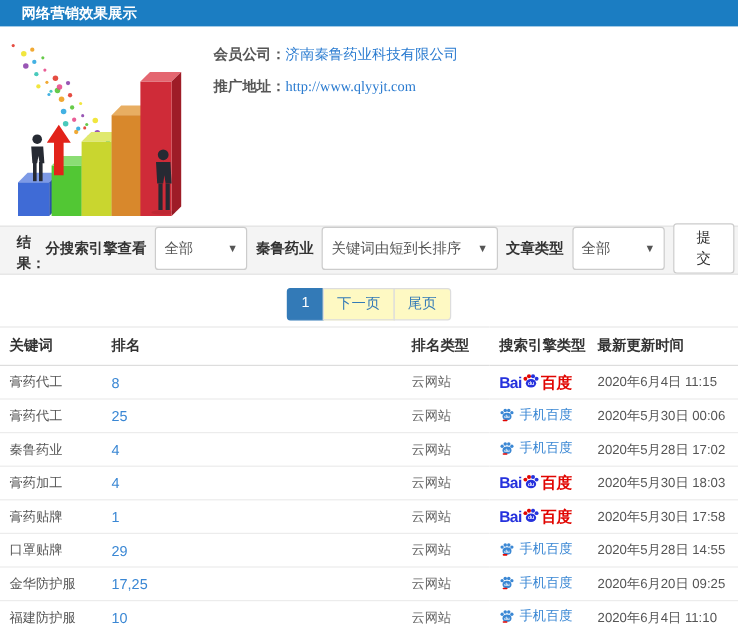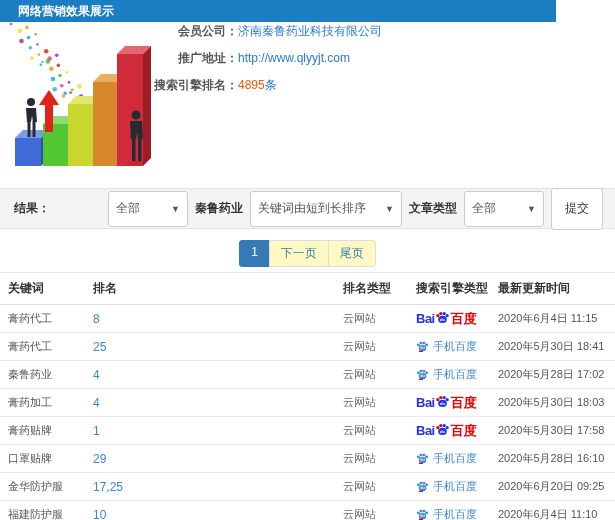--- a/index.html
+++ b/index.html
@@ -1,38 +1,38 @@
 <!DOCTYPE html>
 <html><head>
 <meta charset="utf-8">
 <style>
   * { margin:0; padding:0; box-sizing:border-box; }
   html,body { background:#fff; }
   body { font-family:"Liberation Sans","DejaVu Sans",sans-serif; }
   .page { position:relative; width:615px; height:520px; overflow:hidden; background:#fff; }
 
   
-  .titlebar { position:absolute; top:0; left:0; width:556px; height:22px; background:#1b7dc2; color:#fff;
+  .titlebar { position:absolute; top:0; left:0; width:615px; height:22px; background:#1b7dc2; color:#fff;
               font-size:12px; font-weight:bold; line-height:22px; padding-left:18px; }
 
   
-  .info-section { position:absolute; top:18px; left:0; width:546px; height:156px; }
+  .info-section { position:absolute; top:32px; left:0; width:546px; height:156px;font-family:Liberation Serif, serif; }
   .illustration { position:absolute; left:5px; top:2px; width:152px; height:150px; }
   .info-rows { position:absolute; left:0; top:6px; width:615px; }
   .info-row { display:flex; align-items:center; height:14px; margin-bottom:13px; font-size:12px; }
   .info-label { width:238px; text-align:right; font-weight:bold; color:#555; }
   .info-value { color:#555; }
   .info-value.link { color:#2a7bd0; }
   .hl-num { color:#ff5500; }
   .hl-unit { color:#2a7bd0; }
 
   
   .filter-panel { position:absolute; top:188px; left:0; width:615px; height:41px; background:#f4f4f4;
                   border-top:1px solid #e3e3e3; border-bottom:1px solid #e3e3e3;
-                  display:flex; align-items:center; }
+                  display:flex; align-items:flex-end; }
   .filter-left { font-size:12px; font-weight:bold; color:#333; padding-left:14px; }
   .filter-right { margin-left:auto; display:flex; align-items:center; gap:7px; padding-right:12px; }
   .filter-label { font-size:12px; font-weight:bold; color:#333; white-space:nowrap; }
   .select-box { height:36px; background:#fff; border:1px solid #ccc; border-radius:3px;
                 display:flex; align-items:center; justify-content:space-between;
                 font-size:12px; color:#555; padding:0 7px; cursor:pointer; }
   .select-box .caret { color:#555; font-size:9px; margin-left:6px; }
   .w-sm { width:80px; } .w-lg { width:152px; }
   .submit-btn { height:42px; padding:0 13px; background:#fff; border:1px solid #ccc; border-radius:3px;
                 font-size:12px; color:#333; cursor:pointer; font-family:inherit; }
@@ -138,32 +138,27 @@
 
     <div class="info-rows">
       <div class="info-row">
         <span class="info-label">会员公司：</span>
         <span class="info-value link">济南秦鲁药业科技有限公司</span>
       </div>
       <div class="info-row">
         <span class="info-label">推广地址：</span>
         <a class="info-value link" href="#" style="text-decoration:none;">http://www.qlyyjt.com</a>
       </div>
-      <div class="info-row">
-        <span class="info-label">搜索引擎排名：</span>
-        <span class="info-value">
-          <span class="hl-num">4895</span><span class="hl-unit">条</span>
-        </span>
-      </div>
     </div>
   </div>
 
   <div class="filter-panel">
     <span class="filter-left">结果：</span>
     <div class="filter-right">
+      <span class="filter-label">分搜索引擎查看</span>
       <div class="select-box w-sm">
         <span>全部</span>
         <span class="caret">▼</span>
       </div>
       <span class="filter-label">秦鲁药业</span>
       <div class="select-box w-lg">
         <span>关键词由短到长排序</span>
         <span class="caret">▼</span>
       </div>
       <span class="filter-label">文章类型</span>
@@ -232,21 +227,21 @@
     <circle cx="3" cy="6" r="1.7" fill="#3a87d4"></circle>
     <circle cx="6.2" cy="3.8" r="1.8" fill="#3a87d4"></circle>
     <circle cx="9.8" cy="3.8" r="1.8" fill="#3a87d4"></circle>
     <circle cx="13" cy="6" r="1.7" fill="#3a87d4"></circle>
     <ellipse cx="8" cy="10" rx="4.6" ry="3.8" fill="#3a87d4"></ellipse>
     <rect x="3.5" y="13.2" width="5" height="1.6" rx="0.8" fill="#e10602"></rect>
     <text x="8" y="11.6" font-size="4.5" fill="#fff" text-anchor="middle" font-weight="bold" font-family="Liberation Sans,sans-serif">du</text>
   </svg>
     <span>手机百度</span>
   </span></td>
-    <td class="time">2020年5月30日 18:41</td>
+    <td class="time">2020年5月30日 00:06</td>
           </tr>
           <tr>
     <td>秦鲁药业</td>
     <td class="rank"><a>4</a></td>
     <td class="rtype">云网站</td>
     <td><span class="mbaidu">
 
   <svg width="13" height="13" viewBox="0 0 16 16">
     <circle cx="3" cy="6" r="1.7" fill="#3a87d4"></circle>
     <circle cx="6.2" cy="3.8" r="1.8" fill="#3a87d4"></circle>
@@ -310,21 +305,21 @@
     <circle cx="3" cy="6" r="1.7" fill="#3a87d4"></circle>
     <circle cx="6.2" cy="3.8" r="1.8" fill="#3a87d4"></circle>
     <circle cx="9.8" cy="3.8" r="1.8" fill="#3a87d4"></circle>
     <circle cx="13" cy="6" r="1.7" fill="#3a87d4"></circle>
     <ellipse cx="8" cy="10" rx="4.6" ry="3.8" fill="#3a87d4"></ellipse>
     <rect x="3.5" y="13.2" width="5" height="1.6" rx="0.8" fill="#e10602"></rect>
     <text x="8" y="11.6" font-size="4.5" fill="#fff" text-anchor="middle" font-weight="bold" font-family="Liberation Sans,sans-serif">du</text>
   </svg>
     <span>手机百度</span>
   </span></td>
-    <td class="time">2020年5月28日 16:10</td>
+    <td class="time">2020年5月28日 14:55</td>
           </tr>
           <tr>
     <td>金华防护服</td>
     <td class="rank"><a>17,25</a></td>
     <td class="rtype">云网站</td>
     <td><span class="mbaidu">
 
   <svg width="13" height="13" viewBox="0 0 16 16">
     <circle cx="3" cy="6" r="1.7" fill="#3a87d4"></circle>
     <circle cx="6.2" cy="3.8" r="1.8" fill="#3a87d4"></circle>

